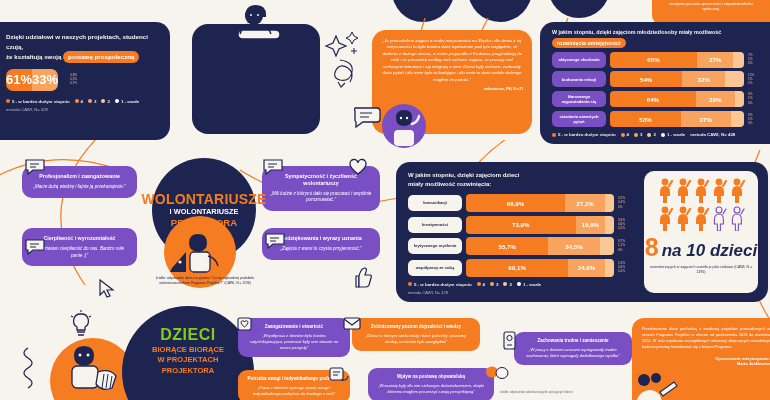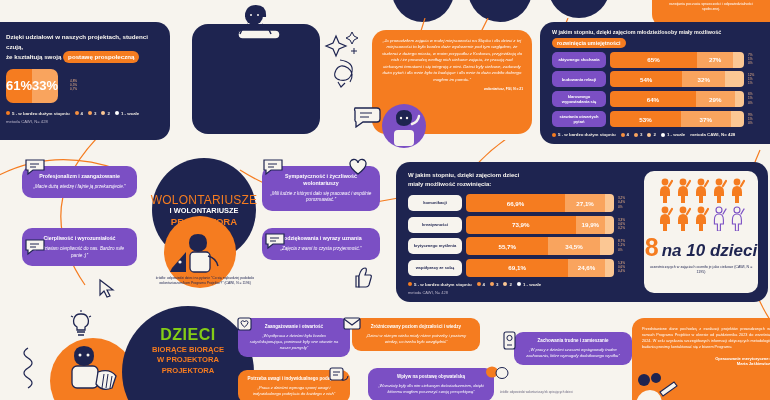--- a/index.html
+++ b/index.html
@@ -18,21 +18,21 @@
     background:#1e2450; border-radius:0 14px 14px 0;
   }
   #top-navy-panel .hdr {
     color:#f7f4ee; font-size:6.2px; font-weight:bold; line-height:1.55;
     padding:10px 12px 0 36px;
   }
   .hl-orange {
     background:#f57c20; color:#fff; border-radius:6px; padding:1px 5px;
     display:inline-block;
   }
-  #top-bar-wrap { margin:6px 12px 0 36px; display:flex; height:34px; border-radius:7px; overflow:hidden; }
+  #top-bar-wrap { margin:6px 12px 0 36px; display:flex; height:22px; border-radius:7px; overflow:hidden; }
   #top-bar-wrap .seg { display:flex; align-items:center; justify-content:center; font-weight:bold; font-size:13px; color:#fff; }
   .legend-row { display:flex; align-items:center; gap:5px; padding:0 12px 0 36px; margin-top:8px; flex-wrap:wrap; }
   .legend-row .li { display:flex; align-items:center; gap:2px; color:#efeae2; font-size:4.4px; }
   .dot { width:4px; height:4px; border-radius:50%; display:inline-block; }
   .method { color:#b9b4c9; font-size:4.2px; padding:3px 0 0 36px; }
 
   
   #card-93 {
     position:absolute; left:192px; top:24px; width:128px; height:110px;
     background:#1e2450; border-radius:16px;
@@ -77,21 +77,21 @@
     padding:7px 8px; text-align:center;
   }
   .quote-card .qt { font-size:5.3px; font-weight:bold; line-height:1.3; }
   .quote-card .qq { font-size:4.6px; font-style:italic; line-height:1.45; margin-top:4px; }
 
   #badge-vol {
     position:absolute; left:152px; top:158px; width:104px; height:104px;
     background:#1e2450; border-radius:50%; display:flex; flex-direction:column;
     align-items:center; justify-content:center; text-align:center;
   }
-  #badge-vol .l1 { color:#f57c20; font-size:12px; font-weight:normal; letter-spacing:.2px; line-height:1.2; }
+  #badge-vol .l1 { color:#f57c20; font-size:14px; font-weight:bold; letter-spacing:.2px; line-height:1.2; }
   #badge-vol .l2 { color:#fff; font-size:7.4px; font-weight:bold; line-height:1.2; }
   #badge-vol .l3 { color:#f57c20; font-size:9.6px; font-weight:bold; line-height:1.2; }
   #badge-vol-note {
     position:absolute; left:140px; top:276px; width:130px; text-align:center;
     font-size:3.4px; color:#1e2450; line-height:1.55;
   }
 
   
   #panel-kids {
     position:absolute; left:396px; top:162px; width:372px; height:140px;
@@ -585,21 +585,21 @@
     <path d="M48 34 q12 -4 18 4 l-4 12 q-10 4 -16 -4 z" fill="#f7f4ee" stroke="#1e2450" stroke-width="1.3"></path>
     <path d="M54 36 l-2 14 M58 36 l-2 14 M62 38 l-2 12" stroke="#1e2450" stroke-width="1"></path>
     <circle cx="30" cy="17" r="1.5" fill="#f7f4ee"></circle>
     <circle cx="38" cy="17" r="1.5" fill="#f7f4ee"></circle>
   </svg>
 </div>
 <div id="badge-kids">
   <div class="k1">DZIECI</div>
   <div class="k2">
     <span>BIORĄCE BIORĄCE</span><br>
-    <span>W PROJEKTORA</span><br>
+    <span>W PROJEKTACH</span><br>
     <span>PROJEKTORA</span>
   </div>
 </div>
 
 <div class="tcard" style="left:238px; top:318px; width:112px; background:#7b4fc4;">
   <div class="tt">Zaangażowanie i otwartość</div>
   <div class="tq">„Współpraca z dziećmi była bardzo satysfakcjonująca, ponieważ były one otwarte na nasze pomysły”</div>
 </div>
 <svg class="illus" style="left:236px; top:316px;" width="18" height="18" viewBox="0 0 18 18">
   <rect x="2" y="2" width="13" height="12" rx="2" fill="#f7f4ee" stroke="#1e2450" stroke-width="1.1"></rect>

